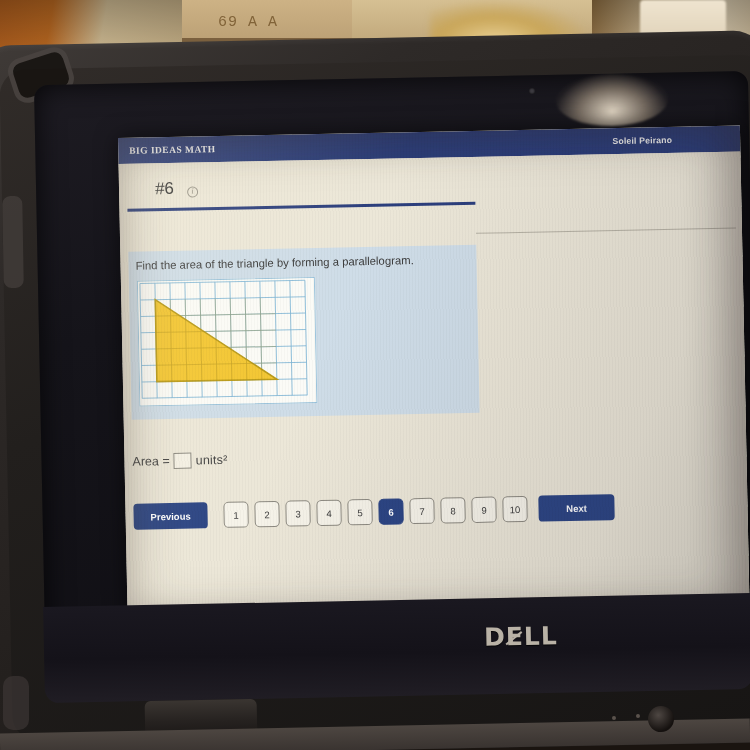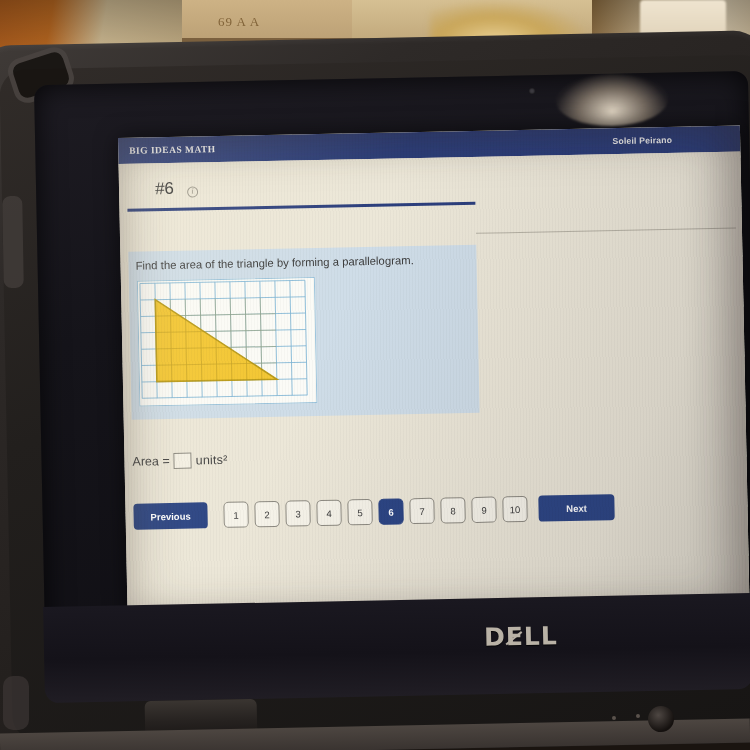--- a/index.html
+++ b/index.html
@@ -36,22 +36,22 @@
     position: absolute; background: rgba(60,35,12,0.45);
   }
   .box1 { left: 182px; top: 0; width: 230px; height: 42px;
           background: linear-gradient(#cdb285, #bba075); }
   .box2 { left: 352px; top: 0; width: 240px; height: 58px;
           background: linear-gradient(#d6c093, #b99f72); }
   .box-shadow-line { left: 182px; top: 38px; width: 232px; height: 5px;
           background: rgba(70,44,16,0.55); }
   .box-label {
     position: absolute; left: 218px; top: 14px;
-    font-size: 13px; color: #6b4c22; letter-spacing: 1px;
-    font-family: Liberation Serif, serif; opacity: .75;
+    font-size: 15px; color: #6b4c22; letter-spacing: 1px;
+    font-family: Liberation Mono, monospace; opacity: .75;
   }
   .plant {
     position: absolute; left: 430px; top: 0; width: 160px; height: 58px;
     background: radial-gradient(ellipse at 40% 70%, #e8cf92 0%, #c9a659 40%, rgba(160,120,50,0) 72%);
     filter: blur(3px);
   }
   .cup {
     position: absolute; left: 640px; top: 0; width: 86px; height: 60px;
     background: linear-gradient(#efe4cf, #d9cbb0);
     border-radius: 4px 4px 0 0;

